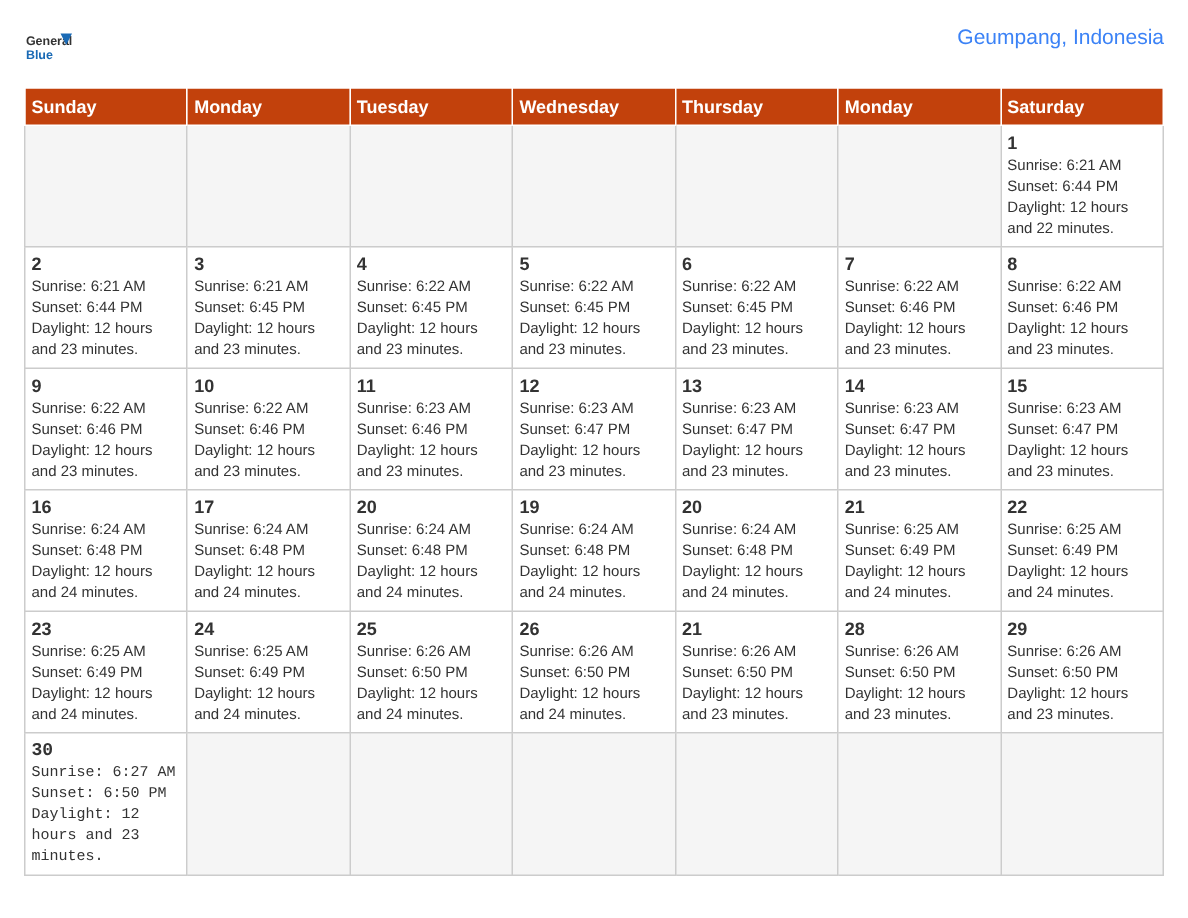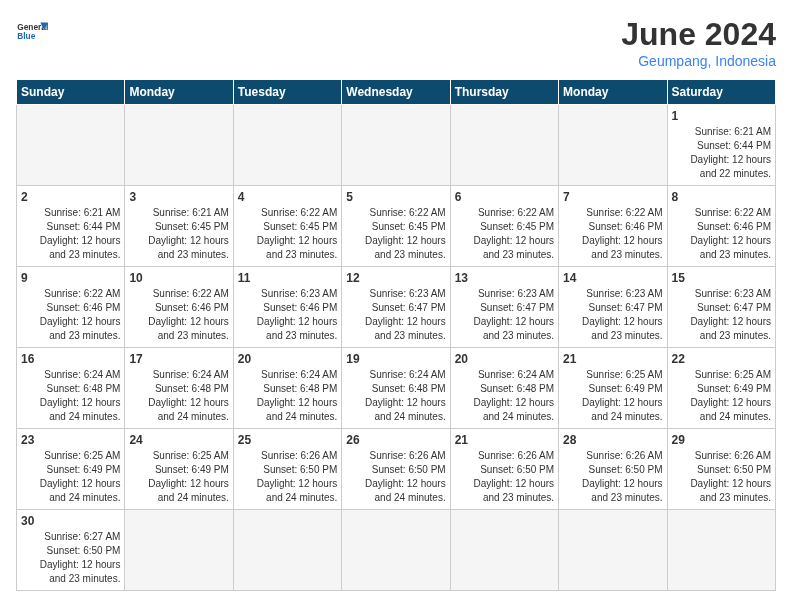--- a/index.html
+++ b/index.html
@@ -36,21 +36,21 @@
     .location {
       font-size: 14px;
       color: #3b82f6;
     }
     .calendar-table {
       width: 100%;
       border-collapse: collapse;
       font-size: 10.5px;
     }
     .calendar-table th {
-      background-color: #0c4a6e;
+      background-color: #c2410c;
       color: #fff;
       padding: 5px 4px;
       text-align: left;
       font-size: 12px;
       font-weight: bold;
       border: 1px solid #fff;
     }
     .calendar-table td {
       border: 1px solid #ccc;
       vertical-align: top;
@@ -65,39 +65,38 @@
     .day-number {
       font-size: 12px;
       font-weight: bold;
       color: #333;
       margin-bottom: 2px;
     }
     .day-info {
       color: #333;
       font-size: 10px;
       line-height: 1.4;
-      text-align: right;
     }
     .last-row td {
       min-height: 60px;
+      font-family: Liberation Mono, monospace;
     }
   </style>
 </head>
 <body>
 
 <div class="header-area">
   <div class="logo">
     <svg class="logo-icon" viewBox="0 0 50 50">
       <text x="2" y="22" font-size="13" font-weight="bold" fill="#333">General</text>
       <text x="2" y="36" font-size="13" font-weight="bold" fill="#1a6ab5">Blue</text>
       <polygon points="38,10 50,10 44,22" fill="#1a6ab5"></polygon>
     </svg>
   </div>
   <div class="title-area">
-    <div class="month-title">June 2024</div>
     <div class="location">Geumpang, Indonesia</div>
   </div>
 </div>
 
 <table class="calendar-table">
   <thead>
     <tr>
       <th>Sunday</th>
       <th>Monday</th>
       <th>Tuesday</th>

